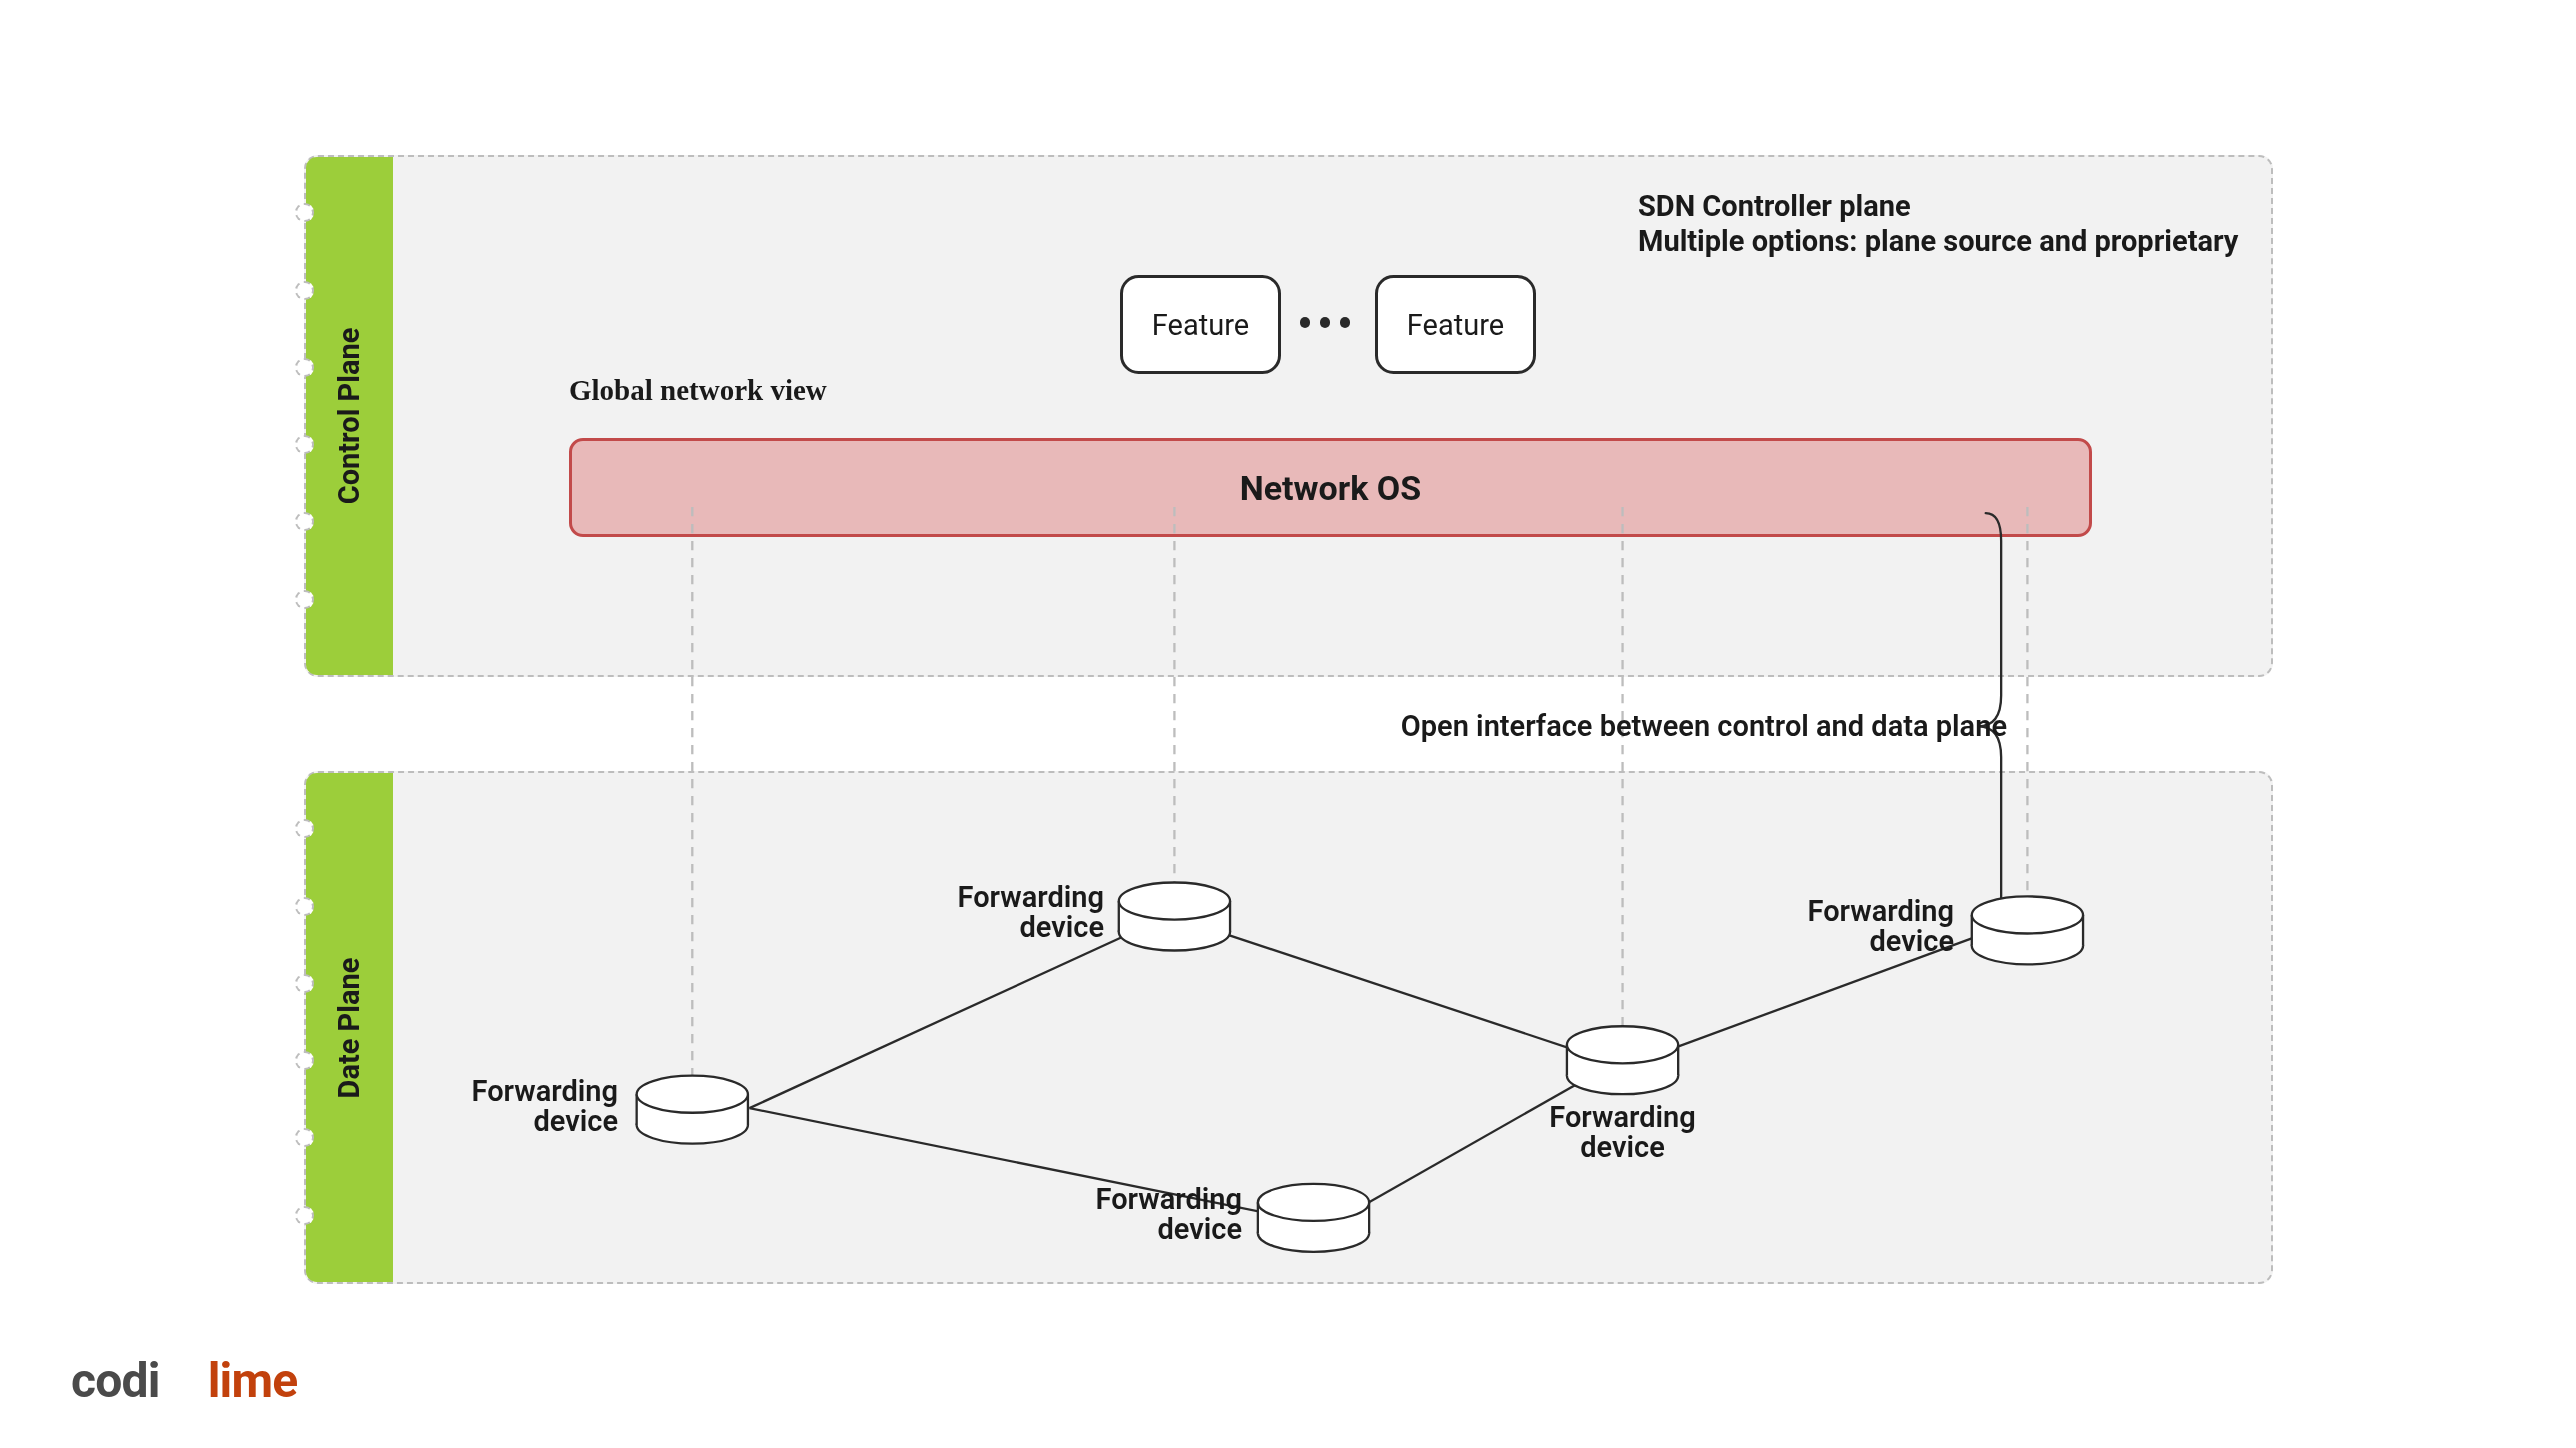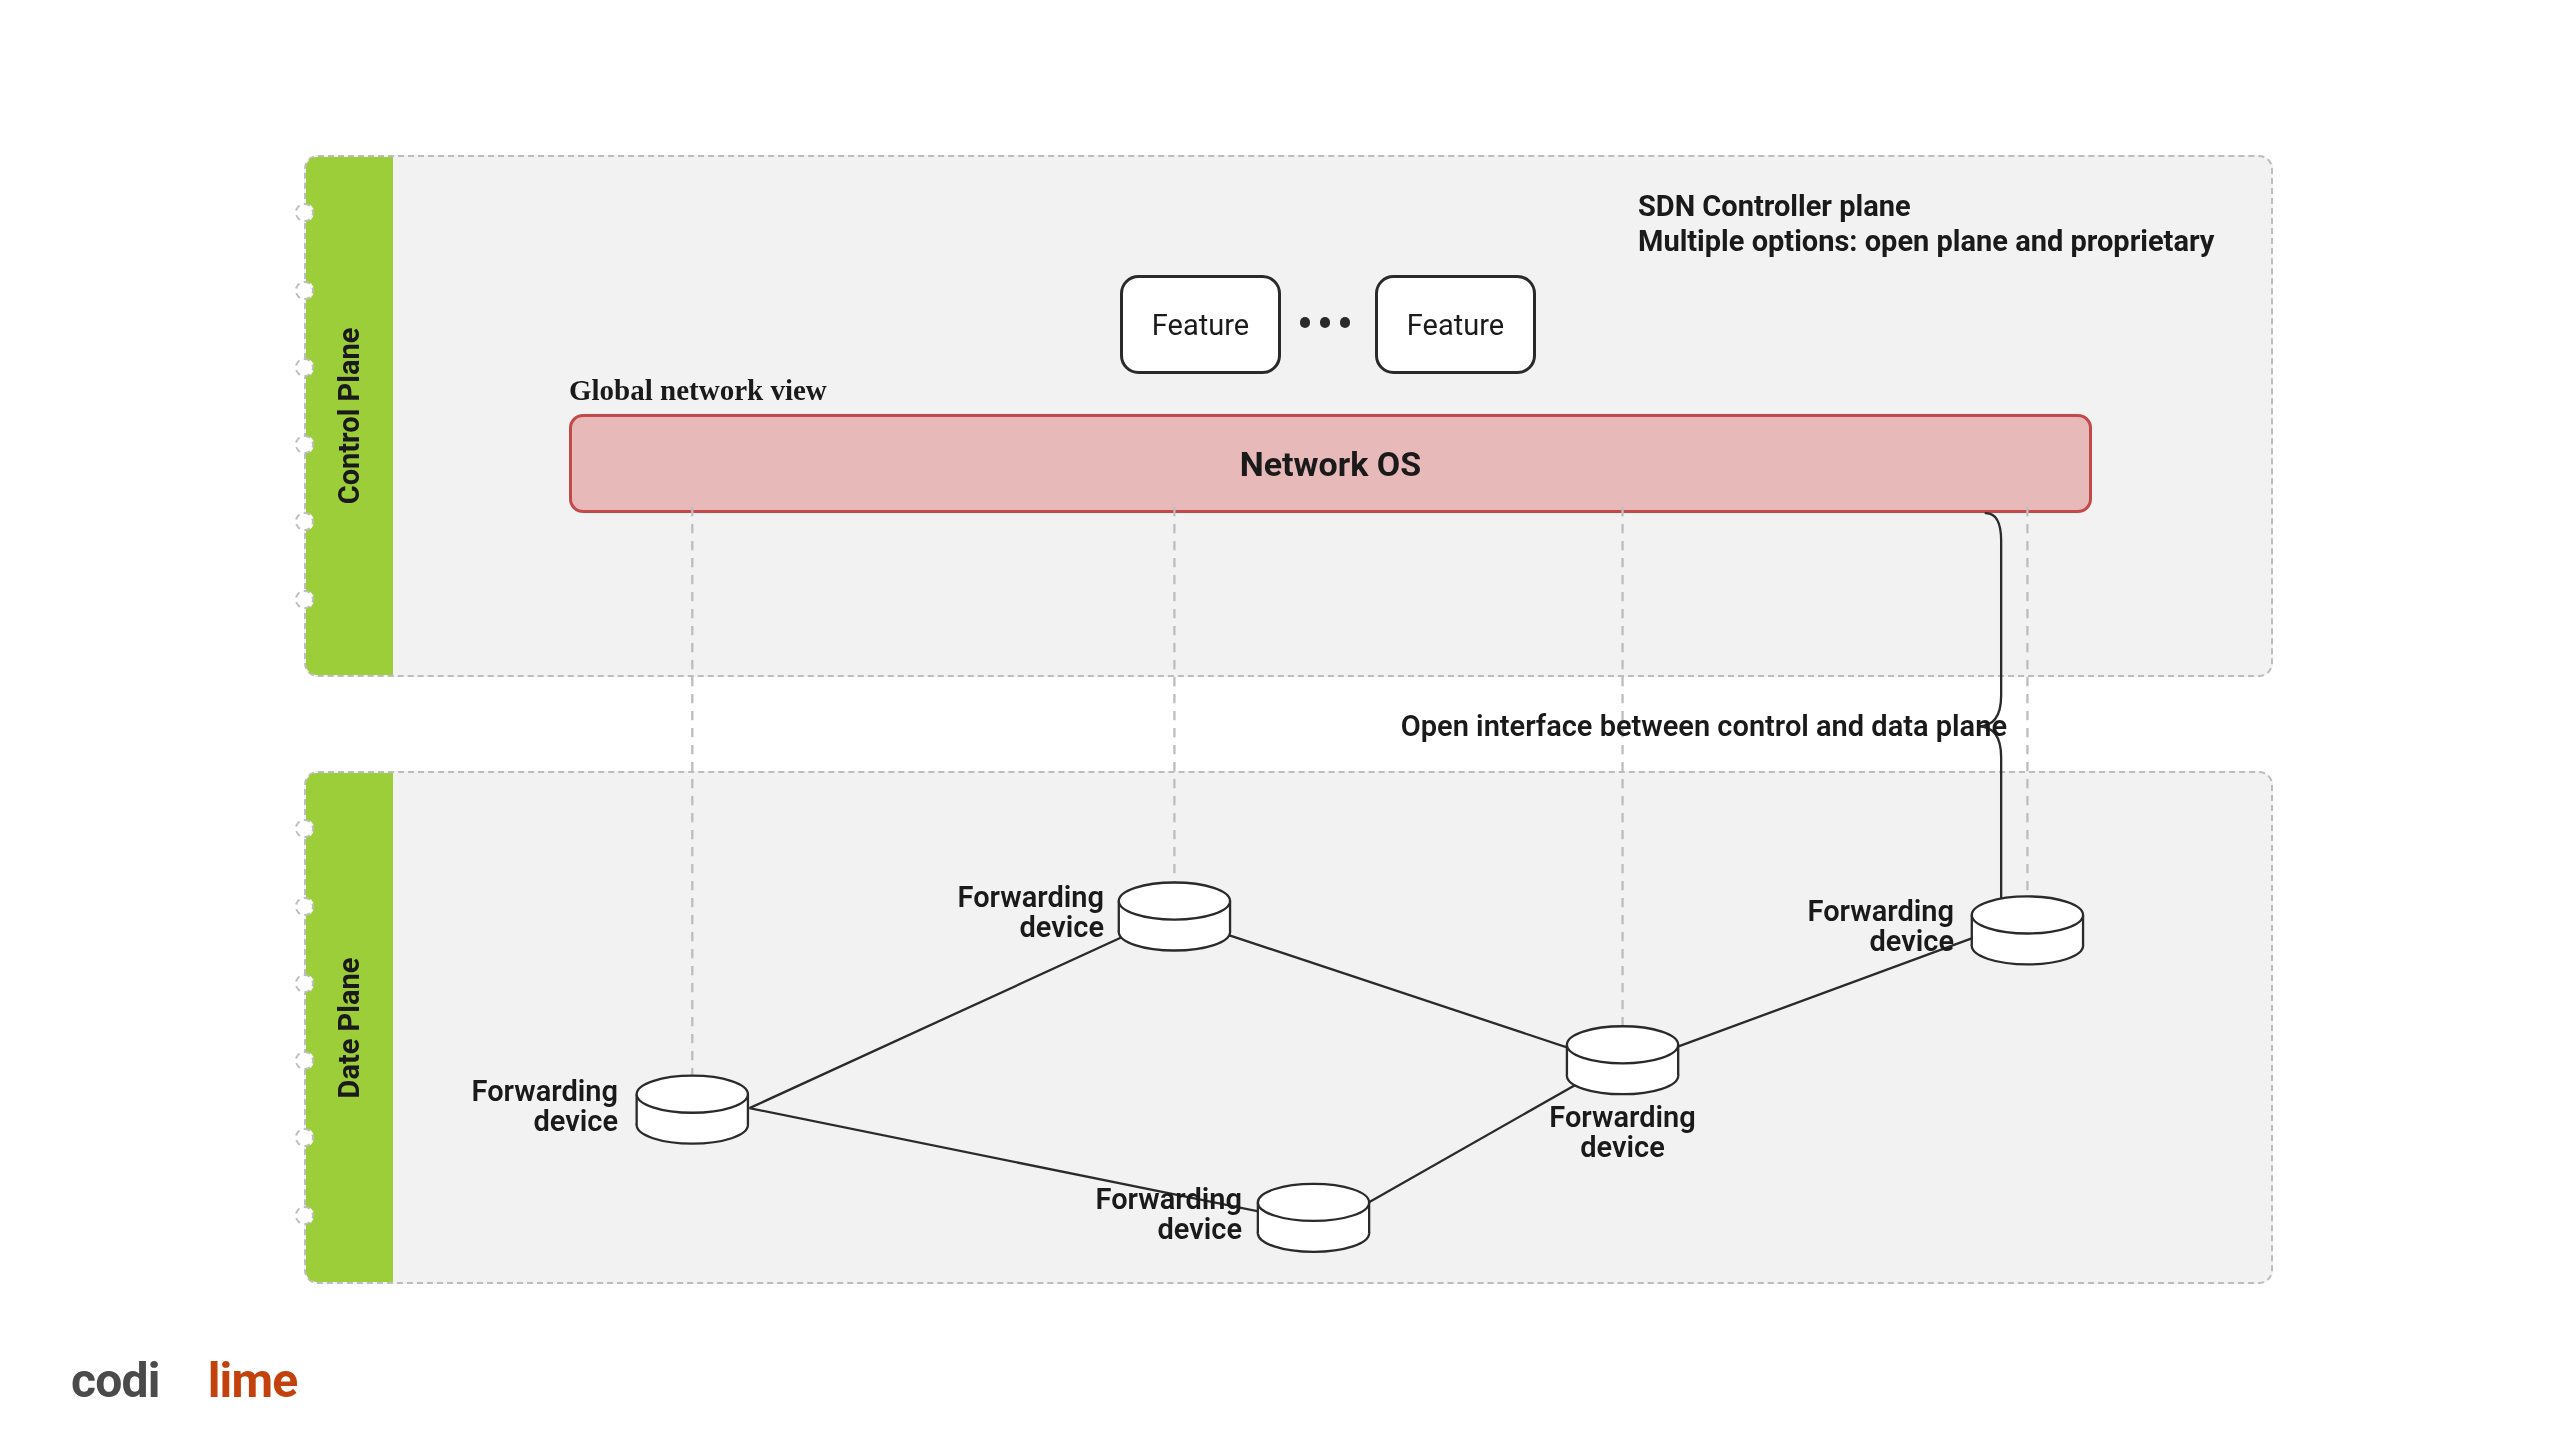--- a/index.html
+++ b/index.html
@@ -67,21 +67,21 @@
     width: 10.8px; height: 10.8px;
     border-radius: 50%;
     background: #2a2a2a;
   }
   .netos {
     position: absolute;
     border: 3.1px solid #c24a4a;
     background: #e8b9b9;
     border-radius: 14px;
     display: flex; align-items: center; justify-content: center;
-    font-size: 34px; font-weight: 700;
+    font-size: 34px; font-weight: 700; margin-top: 24px;
   }
   .label {
     position: absolute;
     font-size: 29px;
     font-weight: 600;
     color: #1a1a1a;
   }
   .label.bold { font-weight: 700; }
   .label.right { text-align: right; }
   .label.center { text-align: center; }
@@ -109,21 +109,21 @@
 
     <div class="scallop" style="left:-10.8px; top:46px;"></div>
     <div class="scallop" style="left:-10.8px; top:124px;"></div>
     <div class="scallop" style="left:-10.8px; top:201px;"></div>
     <div class="scallop" style="left:-10.8px; top:278px;"></div>
     <div class="scallop" style="left:-10.8px; top:355px;"></div>
     <div class="scallop" style="left:-10.8px; top:433px;"></div>
   </div>
 
   <div class="label bold" style="left:1638px; top:189px;">SDN Controller plane</div>
-  <div class="label bold" style="left:1638px; top:224px;">Multiple options: open plane and proprietary</div>
+  <div class="label bold" style="left:1638px; top:224px;">Multiple options: plane source and proprietary</div>
 
   <div class="feature-box" style="left:1120px; top:275px;">
     <span>Feature</span>
   </div>
   <div class="dots" style="left:1298px; top:317px; width:54px;">
     <span></span>
       <span></span>
       <span></span>
   </div>
   <div class="feature-box" style="left:1375px; top:275px;">

